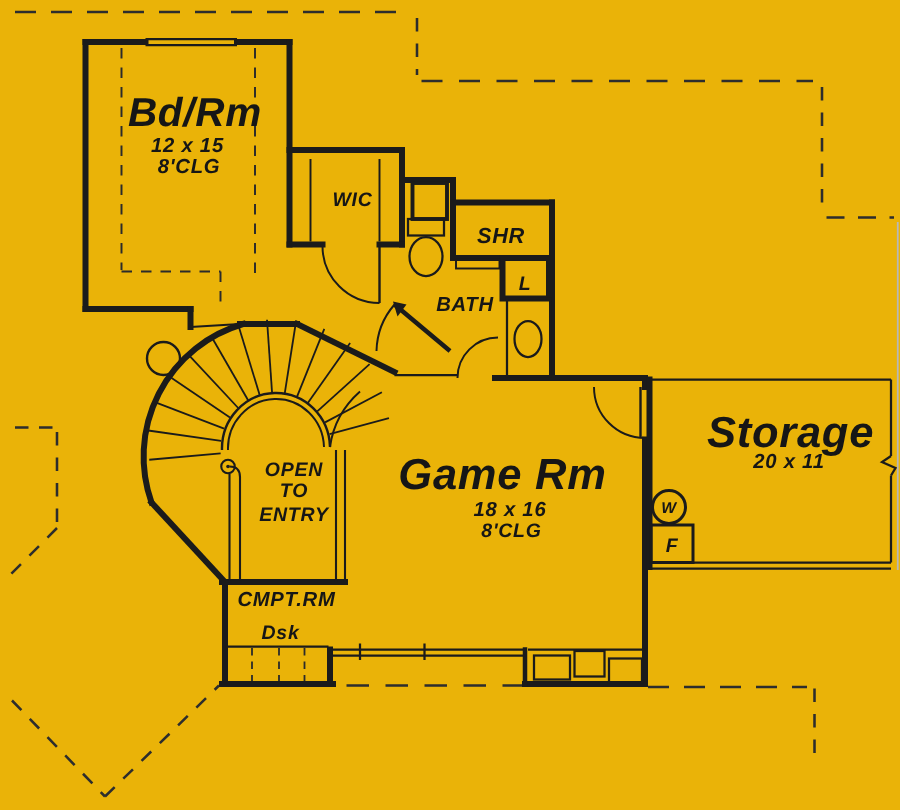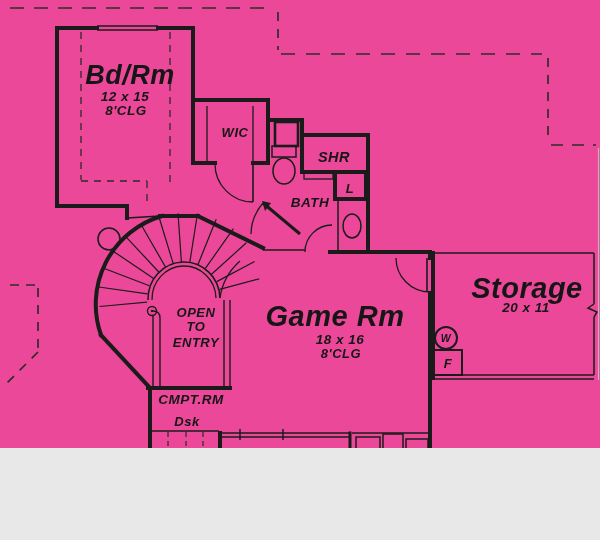--- a/index.html
+++ b/index.html
@@ -1,17 +1,17 @@
 <!DOCTYPE html>
 <html><head>
 <meta charset="utf-8">
 <style>
   html,body{margin:0;padding:0;background:#e8e8e8;}
   .sheet{
-    position:relative;width:600px;height:448px;background:#ec4899;
+    position:relative;width:600px;height:540px;background:#eab308;
     font-family:"Liberation Sans", sans-serif;overflow:hidden;
   }
   svg{display:block}
   text{
     font-family:"Liberation Sans", sans-serif;
     font-weight:bold;font-style:italic;fill:#161616;
     text-anchor:middle;letter-spacing:0.5px;
   }
   .t-big{font-size:27px;}
   .t-big2{font-size:29px;}

